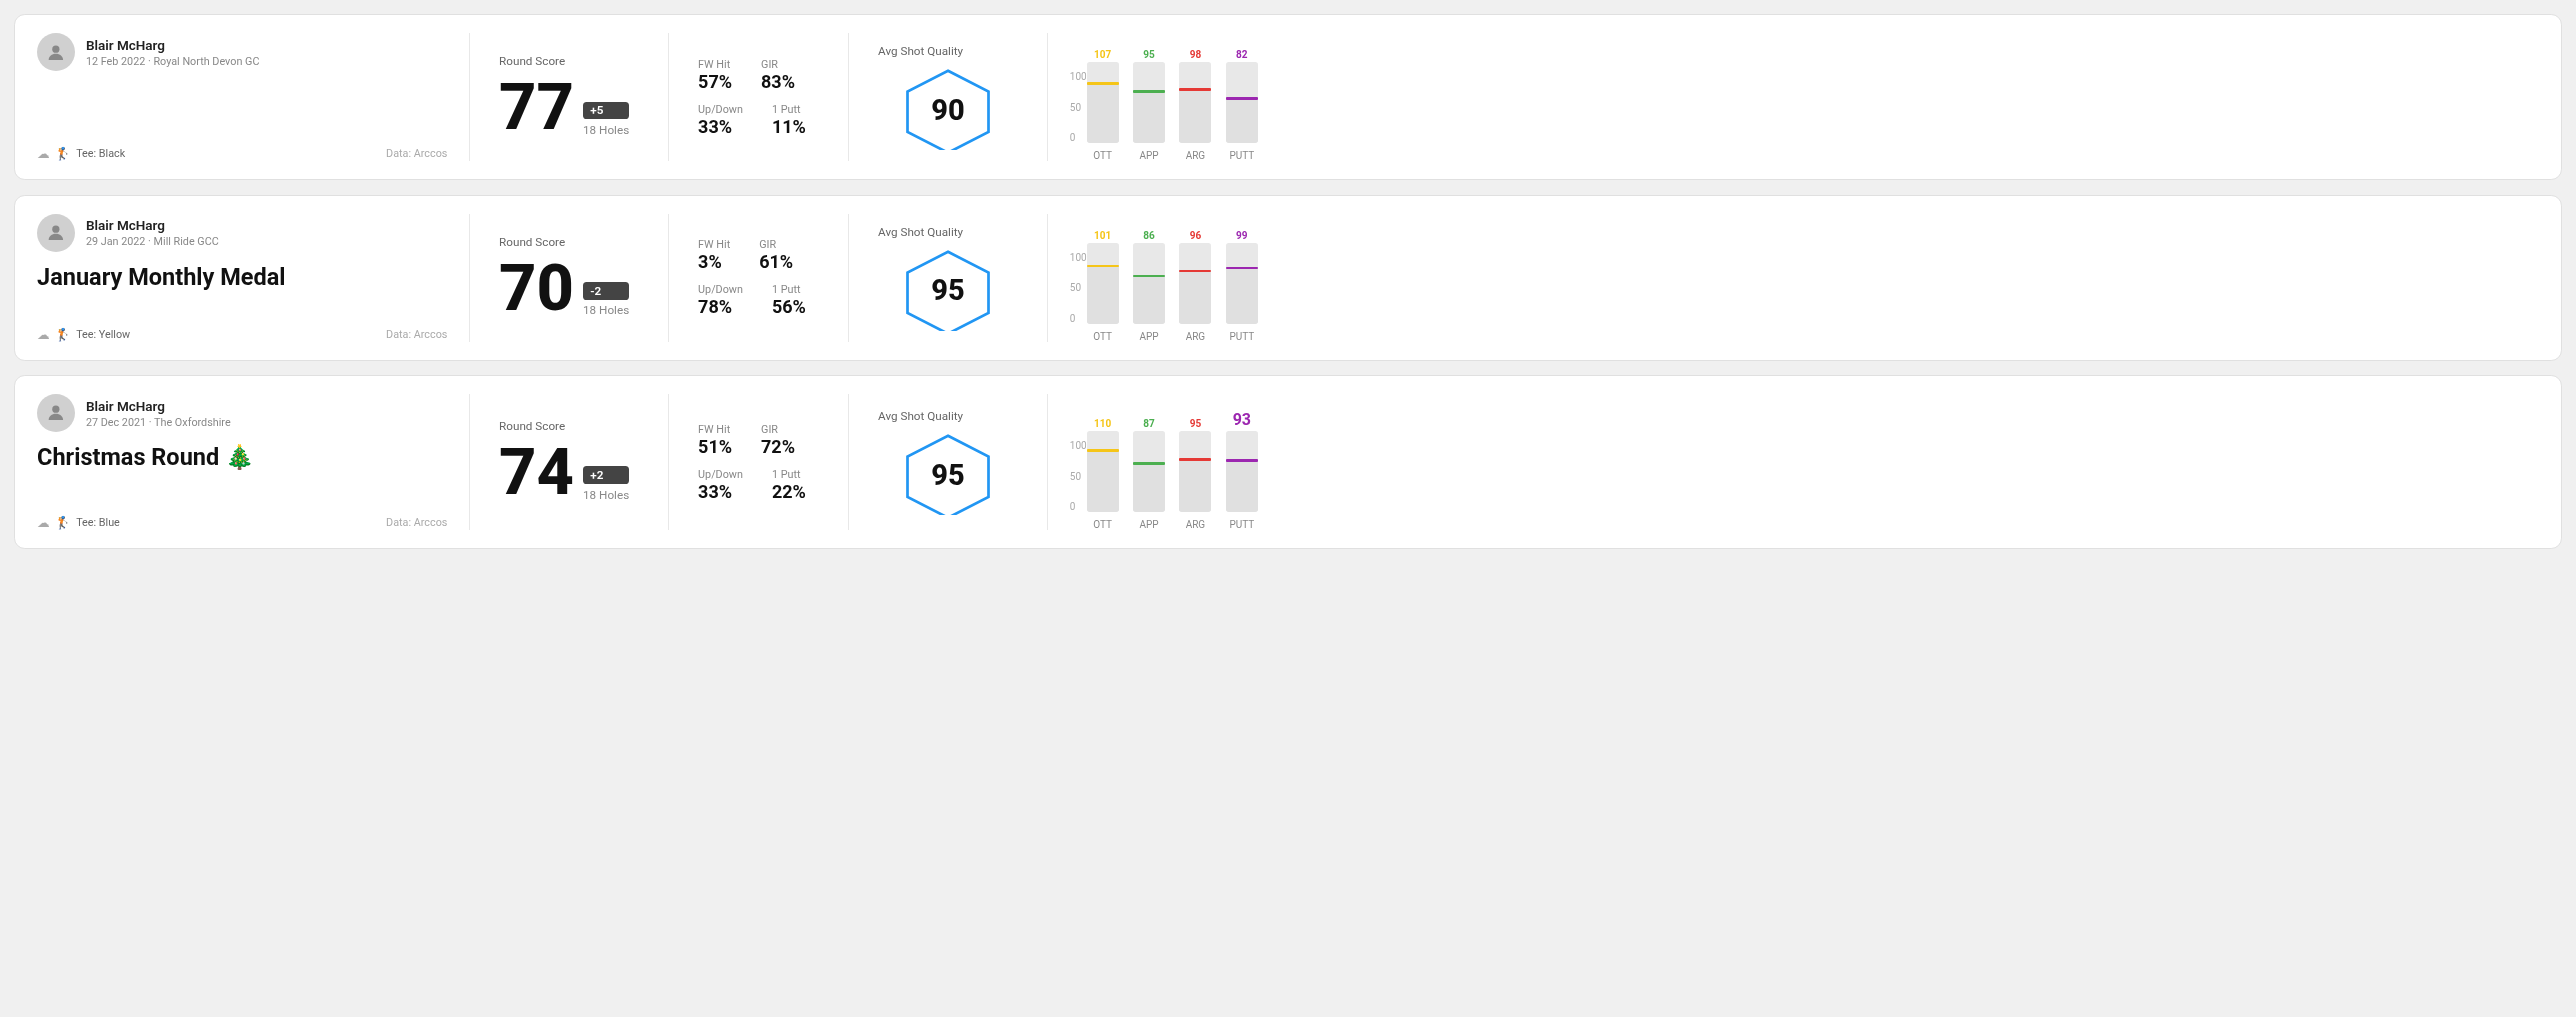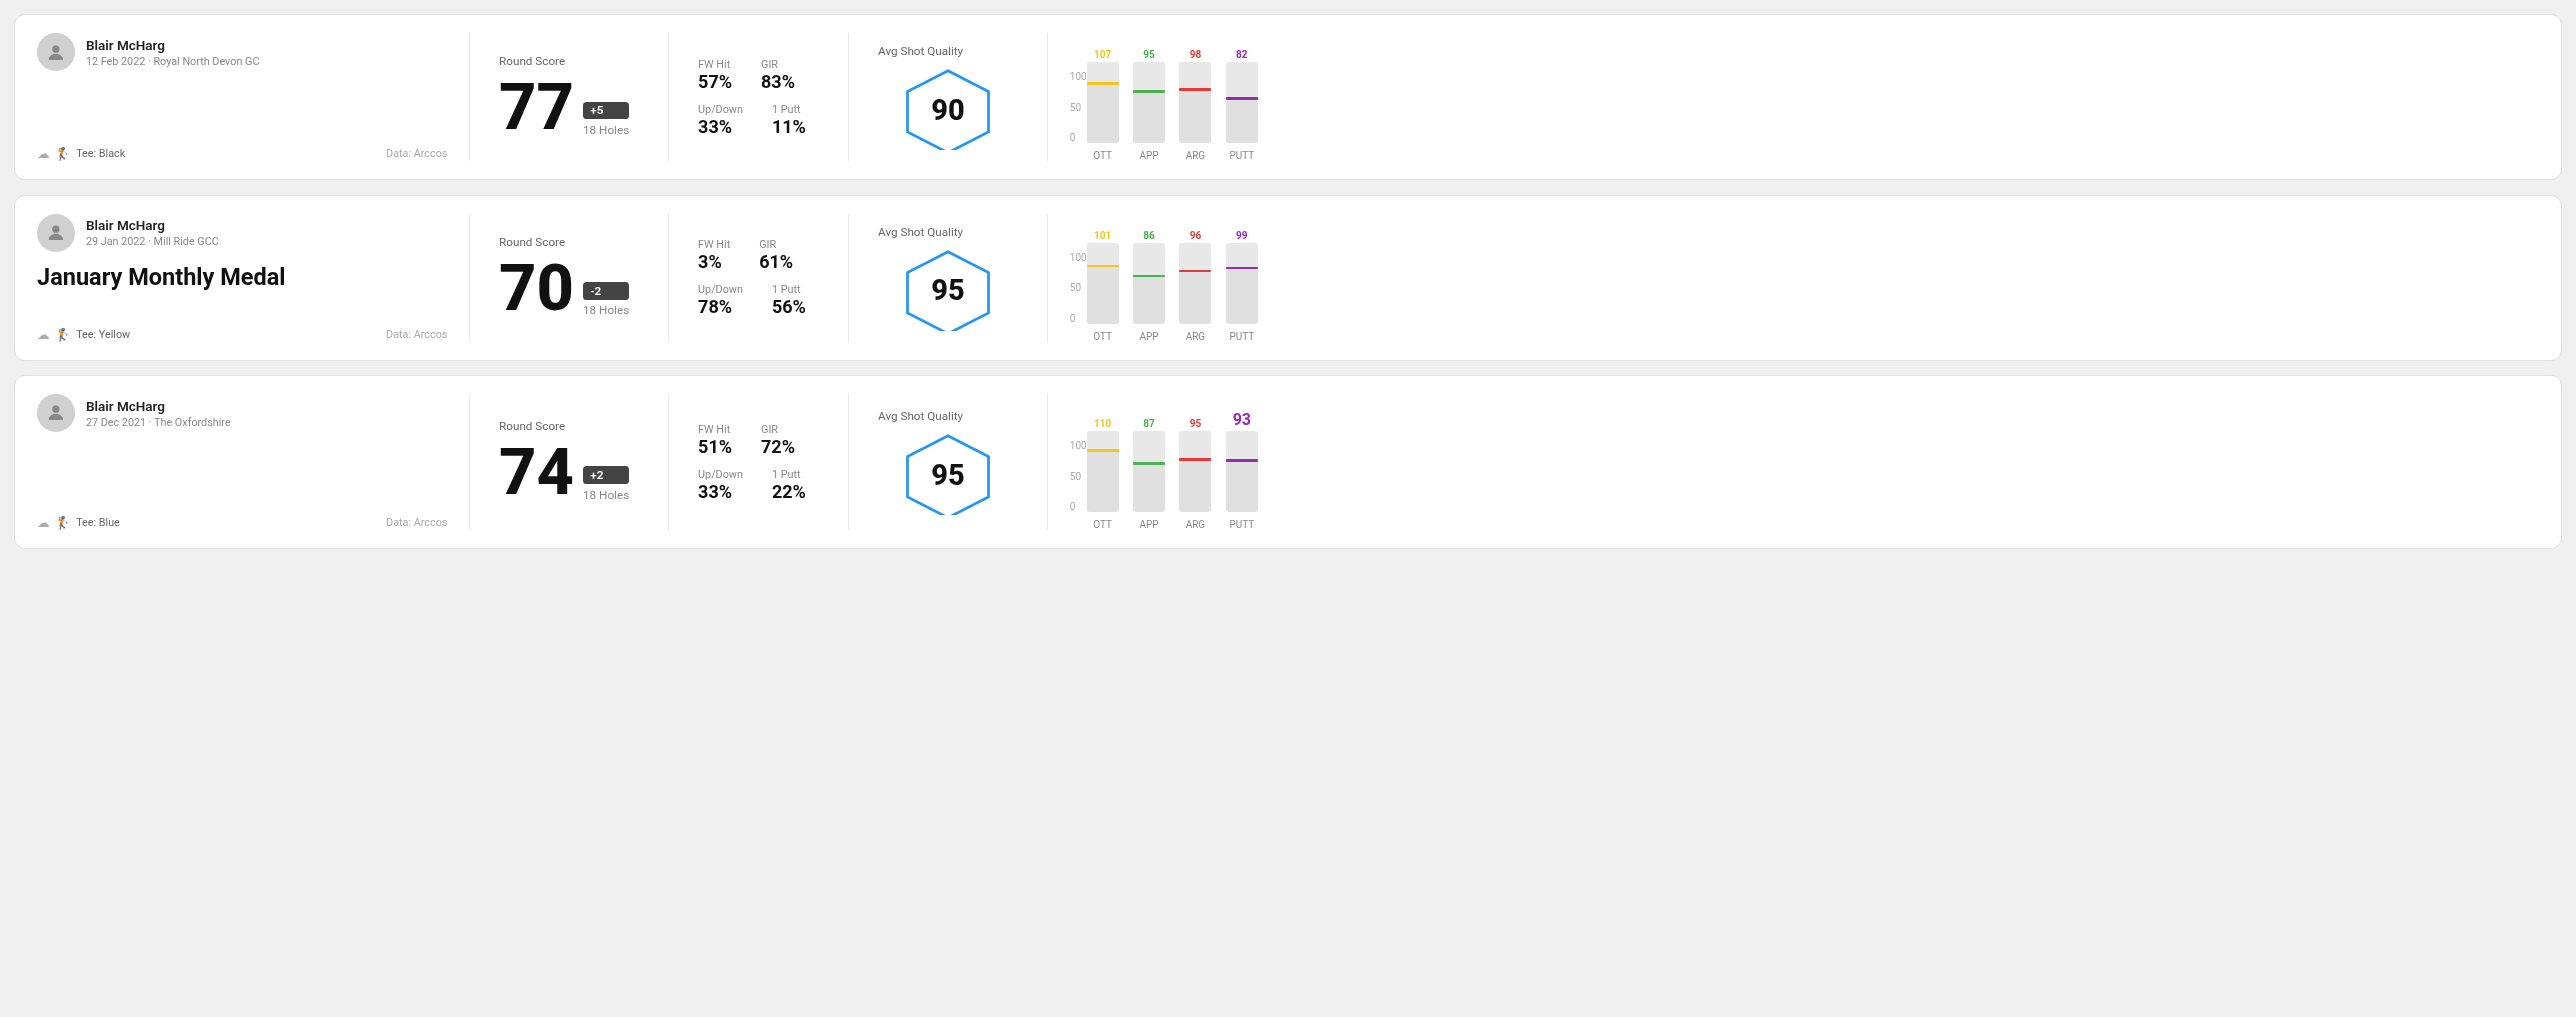--- a/index.html
+++ b/index.html
@@ -516,20 +516,21 @@
           <svg viewBox="0 0 24 24">
             <circle cx="12" cy="8" r="4"></circle>
             <path d="M4 20c0-4 3.6-7 8-7s8 3 8 7"></path>
           </svg>
         </div>
         <div class="user-info">
           <div class="name">Blair McHarg</div>
           <div class="date-course">27 Dec 2021 · The Oxfordshire</div>
         </div>
       </div>
+      <div class="round-title">Christmas Round 🎄</div>
     </div>
     <div class="card-footer">
       <div class="tee-info">
         <span class="tee-icon">☁</span>
         <span class="tee-icon">🏌</span>
         <span>Tee: Blue</span>
       </div>
       <div class="data-source">Data: Arccos</div>
     </div>
   </div>

